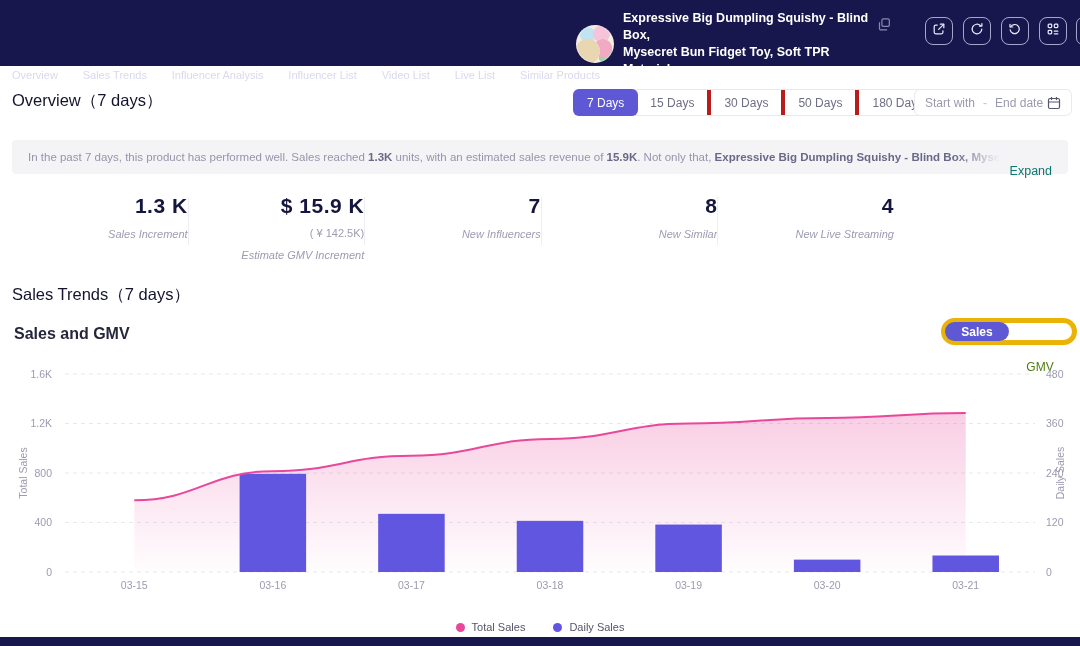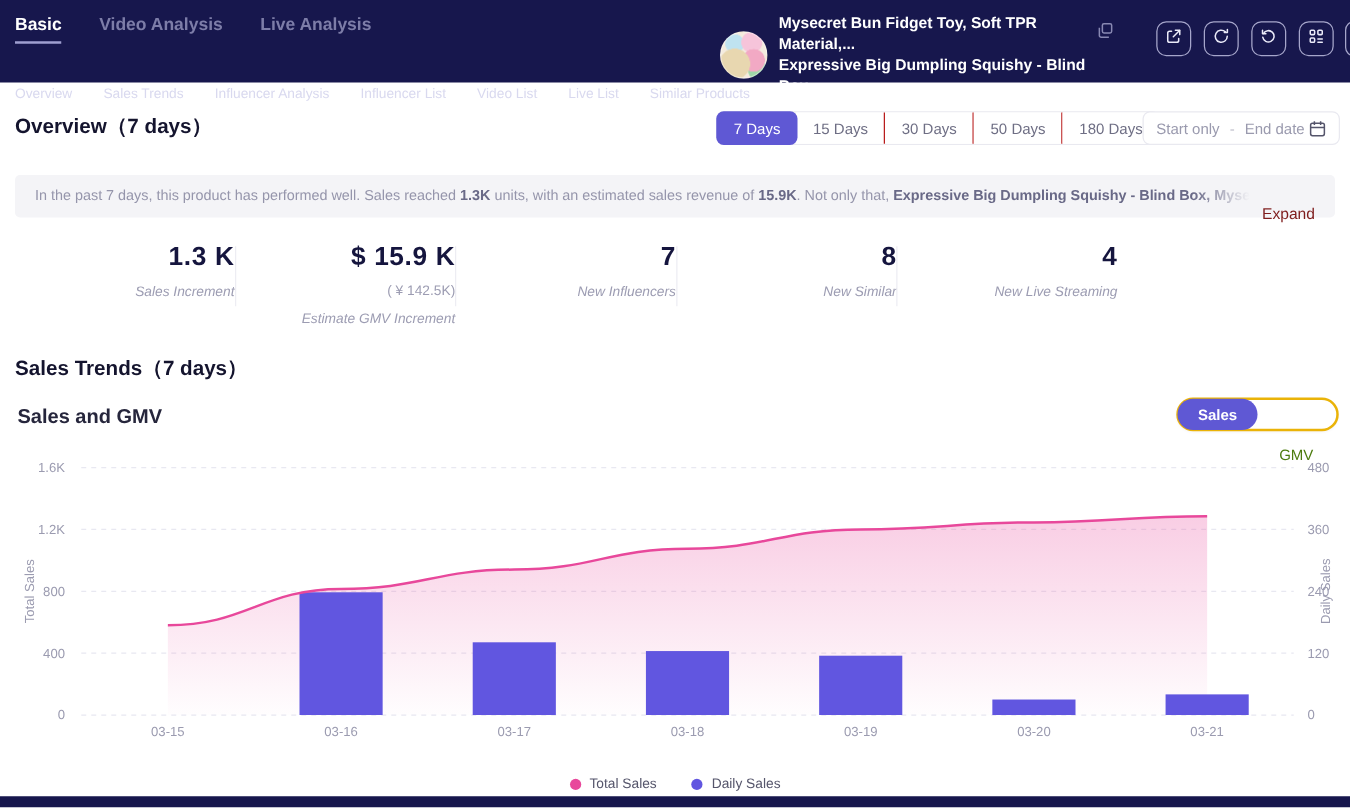--- a/index.html
+++ b/index.html
@@ -28,93 +28,88 @@
     border:1px solid rgba(255,255,255,0.35); }
   .ptitle { margin-left:9px; width:248px; font-size:12.5px; font-weight:700; color:#ffffff; line-height:17px; }
   .copyic { position:absolute; left:302px; top:8px; width:13px; height:13px; opacity:0.7; }
   .actions { position:absolute; left:925px; top:17px; display:flex; gap:10px; }
   .abtn { width:28px; height:28px; border:1.2px solid rgba(215,215,245,0.75); border-radius:8px;
     display:flex; align-items:center; justify-content:center; cursor:pointer; }
   .abtn svg { width:14px; height:14px; }
   .sliver { position:absolute; left:1076px; top:17px; width:14px; height:28px;
     border:1.2px solid rgba(215,215,245,0.75); border-radius:8px; }
   
-  .sec-title { position:absolute; left:12px; font-size:16.5px; font-weight:700; color:#14142e; }
+  .sec-title { position:absolute; left:12px; font-size:16.5px; font-weight:400; color:#14142e; }
   .seg { position:absolute; left:573px; top:89px; display:flex; height:27px;
     border:1px solid #e9e9f0; border-radius:6px; background:#fff; }
   .seg-btn { padding:0 13px; font-size:12px; color:#6e6e84; display:flex; align-items:center;
-    border-right:1px solid #b91c1c; cursor:pointer; background:#fff; }
+    border-right:4px solid #b91c1c; cursor:pointer; background:#fff; }
   .seg-btn:first-child { border-radius:5px 0 0 5px; }
   .seg-btn:last-child { border-right:none; border-radius:0 5px 5px 0; }
   .seg-btn.active { background:#5f58d4; color:#fff; border-radius:6px; margin:-1px; padding:0 14px; border-right:none; position:relative; }
   .datepicker { position:absolute; left:914px; top:89px; width:158px; height:27px; background:#fff;
     border:1px solid #e9e9f0; border-radius:6px; display:flex; align-items:center;
     padding:0 10px; font-size:12px; color:#9a9aae; cursor:pointer; }
   .datepicker .dsep { margin:0 8px; color:#c0c0cc; }
   .datepicker svg { margin-left:auto; width:14px; height:14px; }
   
   .banner { position:absolute; left:12px; top:140px; width:1056px; height:34px; background:#f4f4f7;
     border-radius:4px; display:flex; align-items:center; padding:0 16px; }
   .banner-text { flex:1; font-size:11.5px; color:#9595ab; white-space:nowrap; overflow:hidden; position:relative; }
   .banner-text b { color:#696987; font-weight:700; }
   .banner-fade { position:absolute; right:0; top:0; height:100%; width:46px;
     background:linear-gradient(90deg, rgba(244,244,247,0), #f4f4f7); }
-  .expand { margin-left:10px; font-size:12.5px; color:#7f1d1d; font-weight:500; cursor:pointer; white-space:nowrap;margin-top:28px; }
+  .expand { margin-left:10px; font-size:12.5px; color:#0f766e; font-weight:500; cursor:pointer; white-space:nowrap;margin-top:28px; }
   
   .stats { position:absolute; left:12px; top:194px; width:882px; display:flex; }
   .stat { flex:1; text-align:right; }
   .stat .val { font-size:21px; font-weight:700; color:#15153e; letter-spacing:0.5px; }
   .stat .sub { margin-top:9px; font-size:11px; color:#9c9cb2; }
   .stat .lbl { margin-top:10px; font-size:11px; color:#9c9cb2;font-style:italic; }
   .stat-div { width:1px; height:48px; background:#ededf3; margin-top:3px; }
   
   .chartlabel { position:absolute; left:14px; top:325px; font-size:16px; font-weight:700; color:#26263c; }
   .toggle { position:absolute; left:941px; top:318px; height:27px; display:flex;
-    background:#fff; border:2px solid #eab308; border-radius:14px; box-shadow:0 1px 2px rgba(30,30,80,0.04); }
+    background:#fff; border:5px solid #eab308; border-radius:14px; box-shadow:0 1px 2px rgba(30,30,80,0.04); }
   .tg-btn { width:64px; display:flex; align-items:center; justify-content:center;
     font-size:12px; color:#4d7c0f; cursor:pointer;margin-top:44px; }
   .tg-btn.active { background:#5f58d4; color:#fff; border-radius:13px; margin:-1px; font-weight:600; }
   .chart { position:absolute; left:0; top:352px; width:1080px; height:238px; }
   .tick { font-size:10.5px; fill:#9b9bb0; font-family:"Liberation Sans","DejaVu Sans",sans-serif; }
   
   .legend { position:absolute; left:0; top:621px; width:1080px; display:flex; justify-content:center; gap:28px; }
   .leg-item { display:flex; align-items:center; gap:7px; font-size:11px; color:#55556b; cursor:pointer; }
   .leg-dot { width:9px; height:9px; border-radius:50%; }
   .footbar { position:absolute; left:0; bottom:0; width:1080px; height:9px; background:#17174d; }
 </style>
 </head>
 <body>
 
 <div class="hdr">
-  <div class="tabs">
-      <div class="tab active">Basic</div>
-      <div class="tab">Video Analysis</div>
-      <div class="tab">Live Analysis</div>
-    </div>
   <div class="subnav">
       <span class="sn">Overview</span>
       <span class="sep">|</span>
       <span class="sn">Sales Trends</span>
       <span class="sep">|</span>
       <span class="sn">Influencer Analysis</span>
       <span class="sep">|</span>
       <span class="sn">Influencer List</span>
       <span class="sep">|</span>
       <span class="sn">Video List</span>
       <span class="sep">|</span>
       <span class="sn">Live List</span>
       <span class="sep">|</span>
       <span class="sn">Similar Products</span>
     </div>
 
   <div class="product">
     <div class="avatar"></div>
     <div class="ptitle">
+      <div>Expressive Big Dumpling Squishy - Blind Box,</div>
       <div>Mysecret Bun Fidget Toy, Soft TPR Material,...</div>
-      <div>Expressive Big Dumpling Squishy - Blind Box,</div>
     </div>
     <svg class="copyic" viewBox="0 0 14 14" fill="none" stroke="#b9b9dd" stroke-width="1.3">
       <rect x="4.2" y="1" width="8" height="8" rx="1.4"></rect>
         <path d="M9.8 12.8H3.2A1.6 1.6 0 0 1 1.6 11.2V4.6"></path>
     </svg>
   </div>
 
   <div class="actions">
       <div class="abtn">
         <span><svg viewBox="0 0 16 16" fill="none" stroke="#eaeaf8" stroke-width="1.4" stroke-linecap="round" stroke-linejoin="round">
@@ -151,21 +146,21 @@
 
 <div class="seg">
     <div class="seg-btn active">7 Days</div>
     <div class="seg-btn">15 Days</div>
     <div class="seg-btn">30 Days</div>
     <div class="seg-btn">50 Days</div>
     <div class="seg-btn">180 Days</div>
   </div>
 
 <div class="datepicker">
-  <span>Start only</span>
+  <span>Start with</span>
   <span class="dsep">-</span>
   <span>End date</span>
   <svg viewBox="0 0 14 14" fill="none" stroke="#55556b" stroke-width="1.2">
     <rect x="1.5" y="2.5" width="11" height="10" rx="1.5"></rect>
       <path d="M1.5 6h11M4.5 1v3M9.5 1v3"></path>
   </svg>
 </div>
 
 <div class="banner">
   <div class="banner-text">

